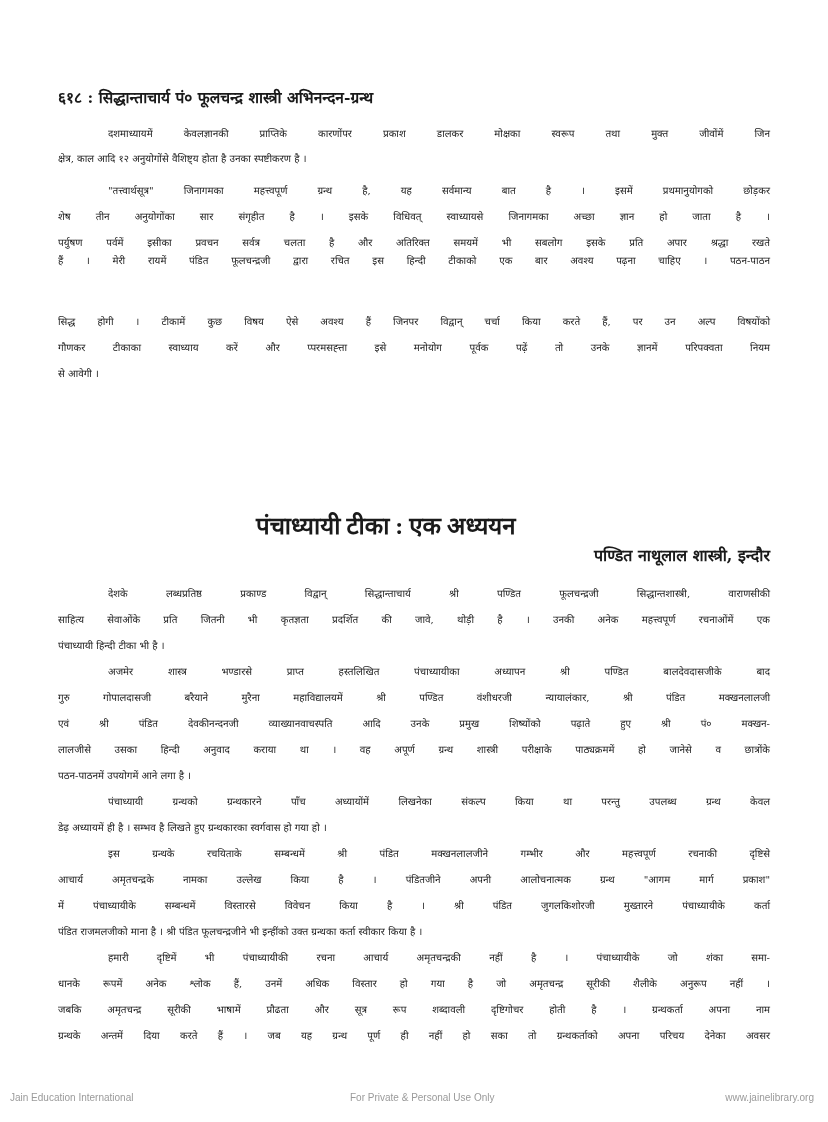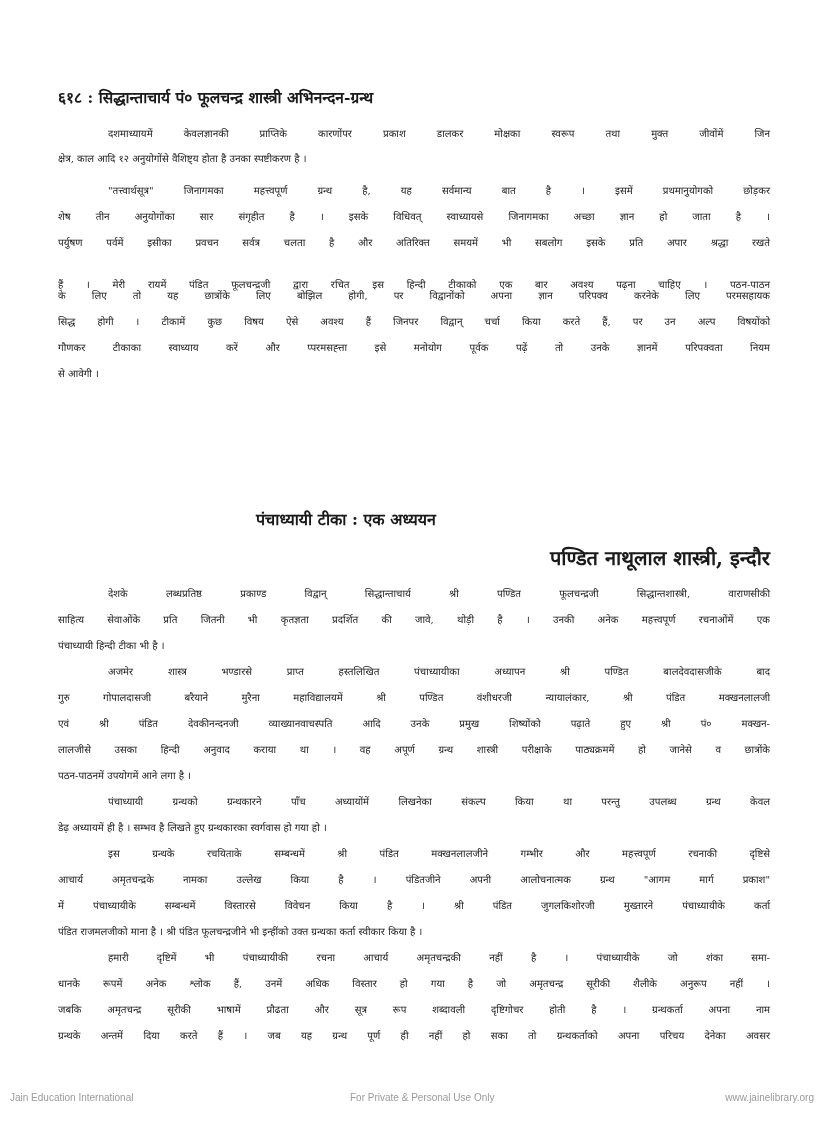--- a/index.html
+++ b/index.html
@@ -12,24 +12,24 @@
     position: absolute; left: 58px; top: 86px; font-size: 15.5px; letter-spacing: 0;
     white-space: nowrap; font-weight: bold;
   }
   .line {
     position: absolute; left: 58px; width: 712px; font-size: 10px; white-space: nowrap;
     text-align: justify; text-align-last: justify; line-height: 24px; height: 24px; overflow: visible;
   }
   .line.indent { left: 108px; width: 662px; }
   .line.last { text-align-last: left; }
   .title {
-    position: absolute; left: 256px; top: 508px; font-size: 16px; font-weight: bold; white-space: nowrap;
+    position: absolute; left: 256px; top: 508px; font-size: 24px; font-weight: bold; white-space: nowrap; font-family: Liberation Serif, serif;
   }
   .author {
-    position: absolute; right: 58px; top: 544px; font-size: 20px; font-weight: bold; white-space: nowrap;
+    position: absolute; right: 58px; top: 544px; font-size: 16px; font-weight: bold; white-space: nowrap;
   }
   .footer {
     position: absolute; top: 1092px; font-family: "Liberation Sans", sans-serif; font-size: 10px; color: #9a9a9a;
     white-space: nowrap;
   }
   .footer.left { left: 10px; }
   .footer.center { left: 350px; }
   .footer.right { right: 14px; }
 </style>
 </head>
@@ -37,22 +37,21 @@
 
 <div class="page">
   <div class="running-head">६१८ : सिद्धान्ताचार्य पं० फूलचन्द्र शास्त्री अभिनन्दन-ग्रन्थ</div>
 
   <div class="line indent" style="top:122px">दशमाध्यायमें केवलज्ञानकी प्राप्तिके  कारणोंपर प्रकाश डालकर मोक्षका स्वरूप तथा मुक्त जीवोंमें जिन</div>
   <div class="line last" style="top:147px">क्षेत्र, काल आदि १२ अनुयोगोंसे वैशिष्ट्य होता है उनका स्पष्टीकरण है ।</div>
 
   <div class="line indent" style="top:179px">"तत्त्वार्थसूत्र" जिनागमका महत्त्वपूर्ण  ग्रन्थ है,  यह सर्वमान्य बात है ।  इसमें प्रथमानुयोगको छोड़कर</div>
   <div class="line" style="top:205px">शेष तीन अनुयोगोंका  सार संगृहीत है ।  इसके विधिवत्  स्वाध्यायसे जिनागमका  अच्छा ज्ञान हो  जाता है ।</div>
   <div class="line" style="top:231px">पर्युषण पर्वमें इसीका प्रवचन सर्वत्र चलता है  और अतिरिक्त समयमें भी सबलोग इसके प्रति अपार श्रद्धा रखते</div>
-  <div class="line" style="top:273px">हैं । मेरी रायमें पंडित फूलचन्द्रजी द्वारा रचित इस हिन्दी टीकाको एक बार अवश्य पढ़ना चाहिए । पठन-पाठन</div>
-  <div class="line" style="top:284px">के लिए तो यह छात्रोंके लिए बोझिल होगी,  पर विद्वानोंको अपना ज्ञान  परिपक्व  करनेके लिए  परमसहायक</div>
+  <div class="line" style="top:249px">हैं । मेरी रायमें पंडित फूलचन्द्रजी द्वारा रचित इस हिन्दी टीकाको एक बार अवश्य पढ़ना चाहिए । पठन-पाठन</div>
   <div class="line" style="top:310px">सिद्ध होगी ।  टीकामें कुछ विषय ऐसे अवश्य हैं जिनपर विद्वान् चर्चा  किया करते हैं, पर उन अल्प विषयोंको</div>
   <div class="line" style="top:336px">गौणकर टीकाका स्वाध्याय करें  और प्परमसह्त्ता इसे मनोयोग पूर्वक पढ़ें तो उनके ज्ञानमें  परिपक्वता नियम</div>
   <div class="line last" style="top:362px">से आवेगी ।</div>
 
   <div class="title">पंचाध्यायी टीका : एक अध्ययन</div>
   <div class="author">पण्डित नाथूलाल शास्त्री, इन्दौर</div>
 
   <div class="line indent" style="top:582px">देशके  लब्धप्रतिष्ठ प्रकाण्ड विद्वान्  सिद्धान्ताचार्य श्री पण्डित फूलचन्द्रजी सिद्धान्तशास्त्री,  वाराणसीकी</div>
   <div class="line" style="top:608px">साहित्य सेवाओंके प्रति जितनी भी कृतज्ञता प्रदर्शित की जावे, थोड़ी है । उनकी अनेक महत्त्वपूर्ण रचनाओंमें एक</div>
   <div class="line last" style="top:634px">पंचाध्यायी हिन्दी टीका भी है ।</div>

